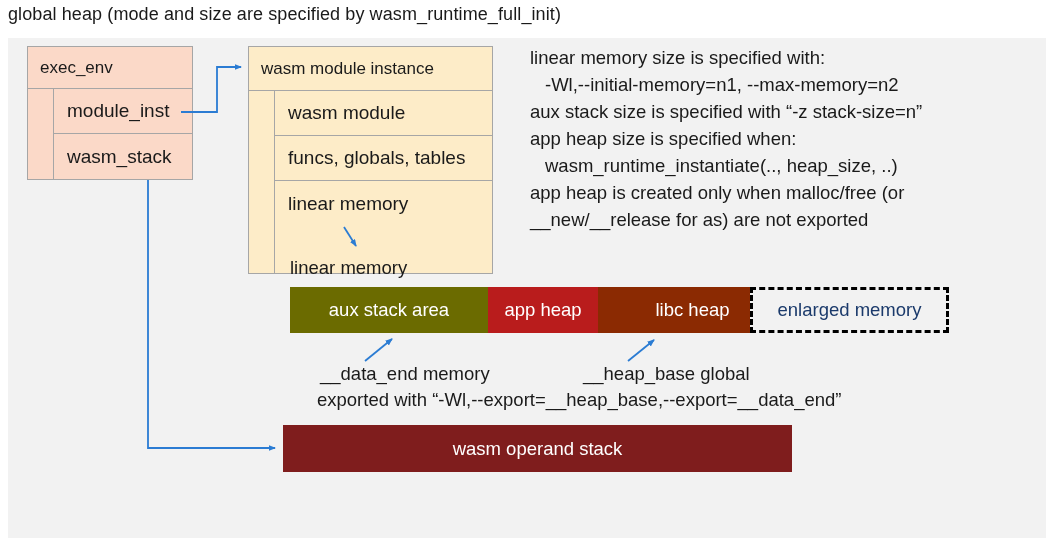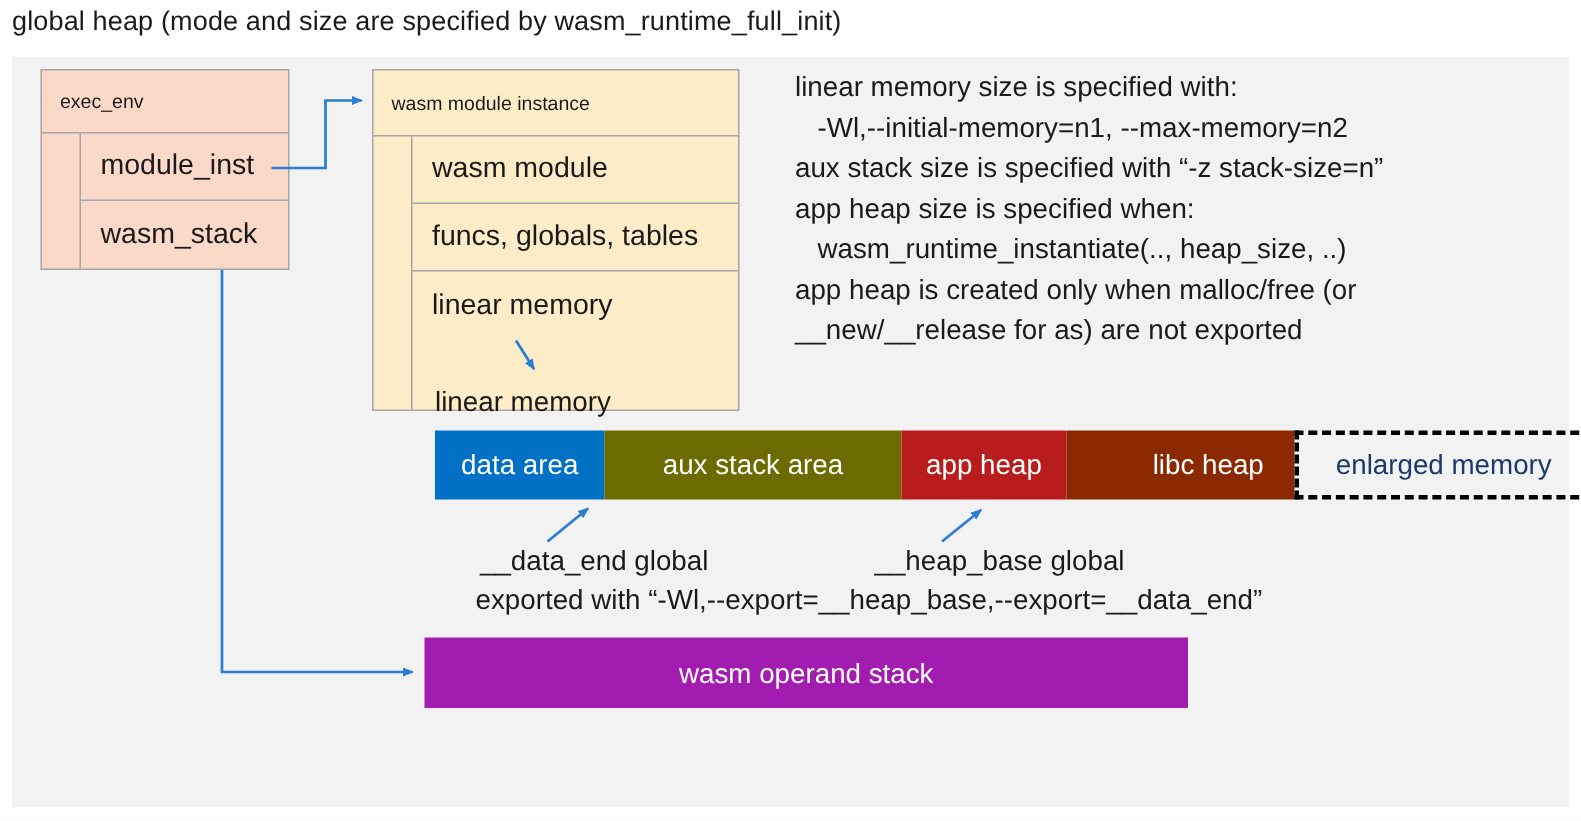--- a/index.html
+++ b/index.html
@@ -7,21 +7,21 @@
     position:relative;width:1054px;height:547px;overflow:hidden;
     font-family:"Liberation Sans","DejaVu Sans",sans-serif;
     color:var(--text,#1a1a1a);background:#fff;
   }
   .title{position:absolute;left:8px;top:4px;font-size:18px;letter-spacing:.1px;}
   .panel{position:absolute;left:8px;top:38px;width:1038px;height:500px;background:var(--panel-bg,#f2f2f2);}
 
   
   .struct-box{position:absolute;box-sizing:border-box;border:1px solid var(--box-border,#a6a6a6);display:flex;flex-direction:column;}
   .box-header{height:44px;box-sizing:border-box;border-bottom:1px solid var(--box-border,#a6a6a6);
-    display:flex;align-items:center;padding-left:12px;font-size:13px;}
+    display:flex;align-items:center;padding-left:12px;font-size:17px;}
   .box-body{flex:1;display:flex;}
   .indent-strip{width:26px;box-sizing:border-box;border-right:1px solid var(--box-border,#a6a6a6);}
   .rows{flex:1;display:flex;flex-direction:column;}
   .row{height:45px;box-sizing:border-box;display:flex;align-items:center;padding-left:13px;
     font-size:19px;border-bottom:1px solid var(--box-border,#a6a6a6);}
   .row:last-child{border-bottom:none;}
   .exec-box{left:27px;top:46px;width:166px;height:134px;}
   .inst-box{left:248px;top:46px;width:245px;height:228px;}
 
   
@@ -90,32 +90,31 @@
     <div class="indent">-Wl,--initial-memory=n1, --max-memory=n2</div>
     <div>aux stack size is specified with “-z stack-size=n”</div>
     <div>app heap size is specified when:</div>
     <div class="indent">wasm_runtime_instantiate(.., heap_size, ..)</div>
     <div>app heap is created only when malloc/free (or</div>
     <div>__new/__release for as) are not exported</div>
   </div>
 
   <div class="lm-label">linear memory</div>
   <div class="membar">
-    <div class="seg seg-data" style="background-color: rgb(0, 113, 197);">data area</div>
     <div class="seg seg-aux" style="background-color: rgb(107, 107, 0);">aux stack area</div>
     <div class="seg seg-app" style="background-color: #b91c1c;">app heap</div>
     <div class="seg seg-libc" style="background-color: rgb(139, 42, 2);">libc heap</div>
     <div class="seg seg-enlarged">enlarged memory</div>
   </div>
 
-  <div class="annot annot-dataend">__data_end global</div>
+  <div class="annot annot-dataend">__data_end memory</div>
   <div class="annot annot-heapbase">__heap_base global</div>
   <div class="annot annot-export">exported with “-Wl,--export=__heap_base,--export=__data_end”</div>
 
-  <div class="opstack" style="background-color: #a21caf;">
+  <div class="opstack" style="background-color: #7f1d1d;">
     <span>wasm operand stack</span>
   </div>
 
   <svg class="overlay" viewBox="0 0 1054 547" xmlns="http://www.w3.org/2000/svg">
     <defs>
       <marker id="arr" markerWidth="9" markerHeight="8" refX="6.5" refY="3" orient="auto" markerUnits="userSpaceOnUse">
         <path d="M0,0 L7.5,3 L0,6 z"></path>
       </marker>
     </defs>
     <path class="arrow" d="M181,112 L217,112 L217,67 L241,67" marker-end="url(#arr)"></path>

